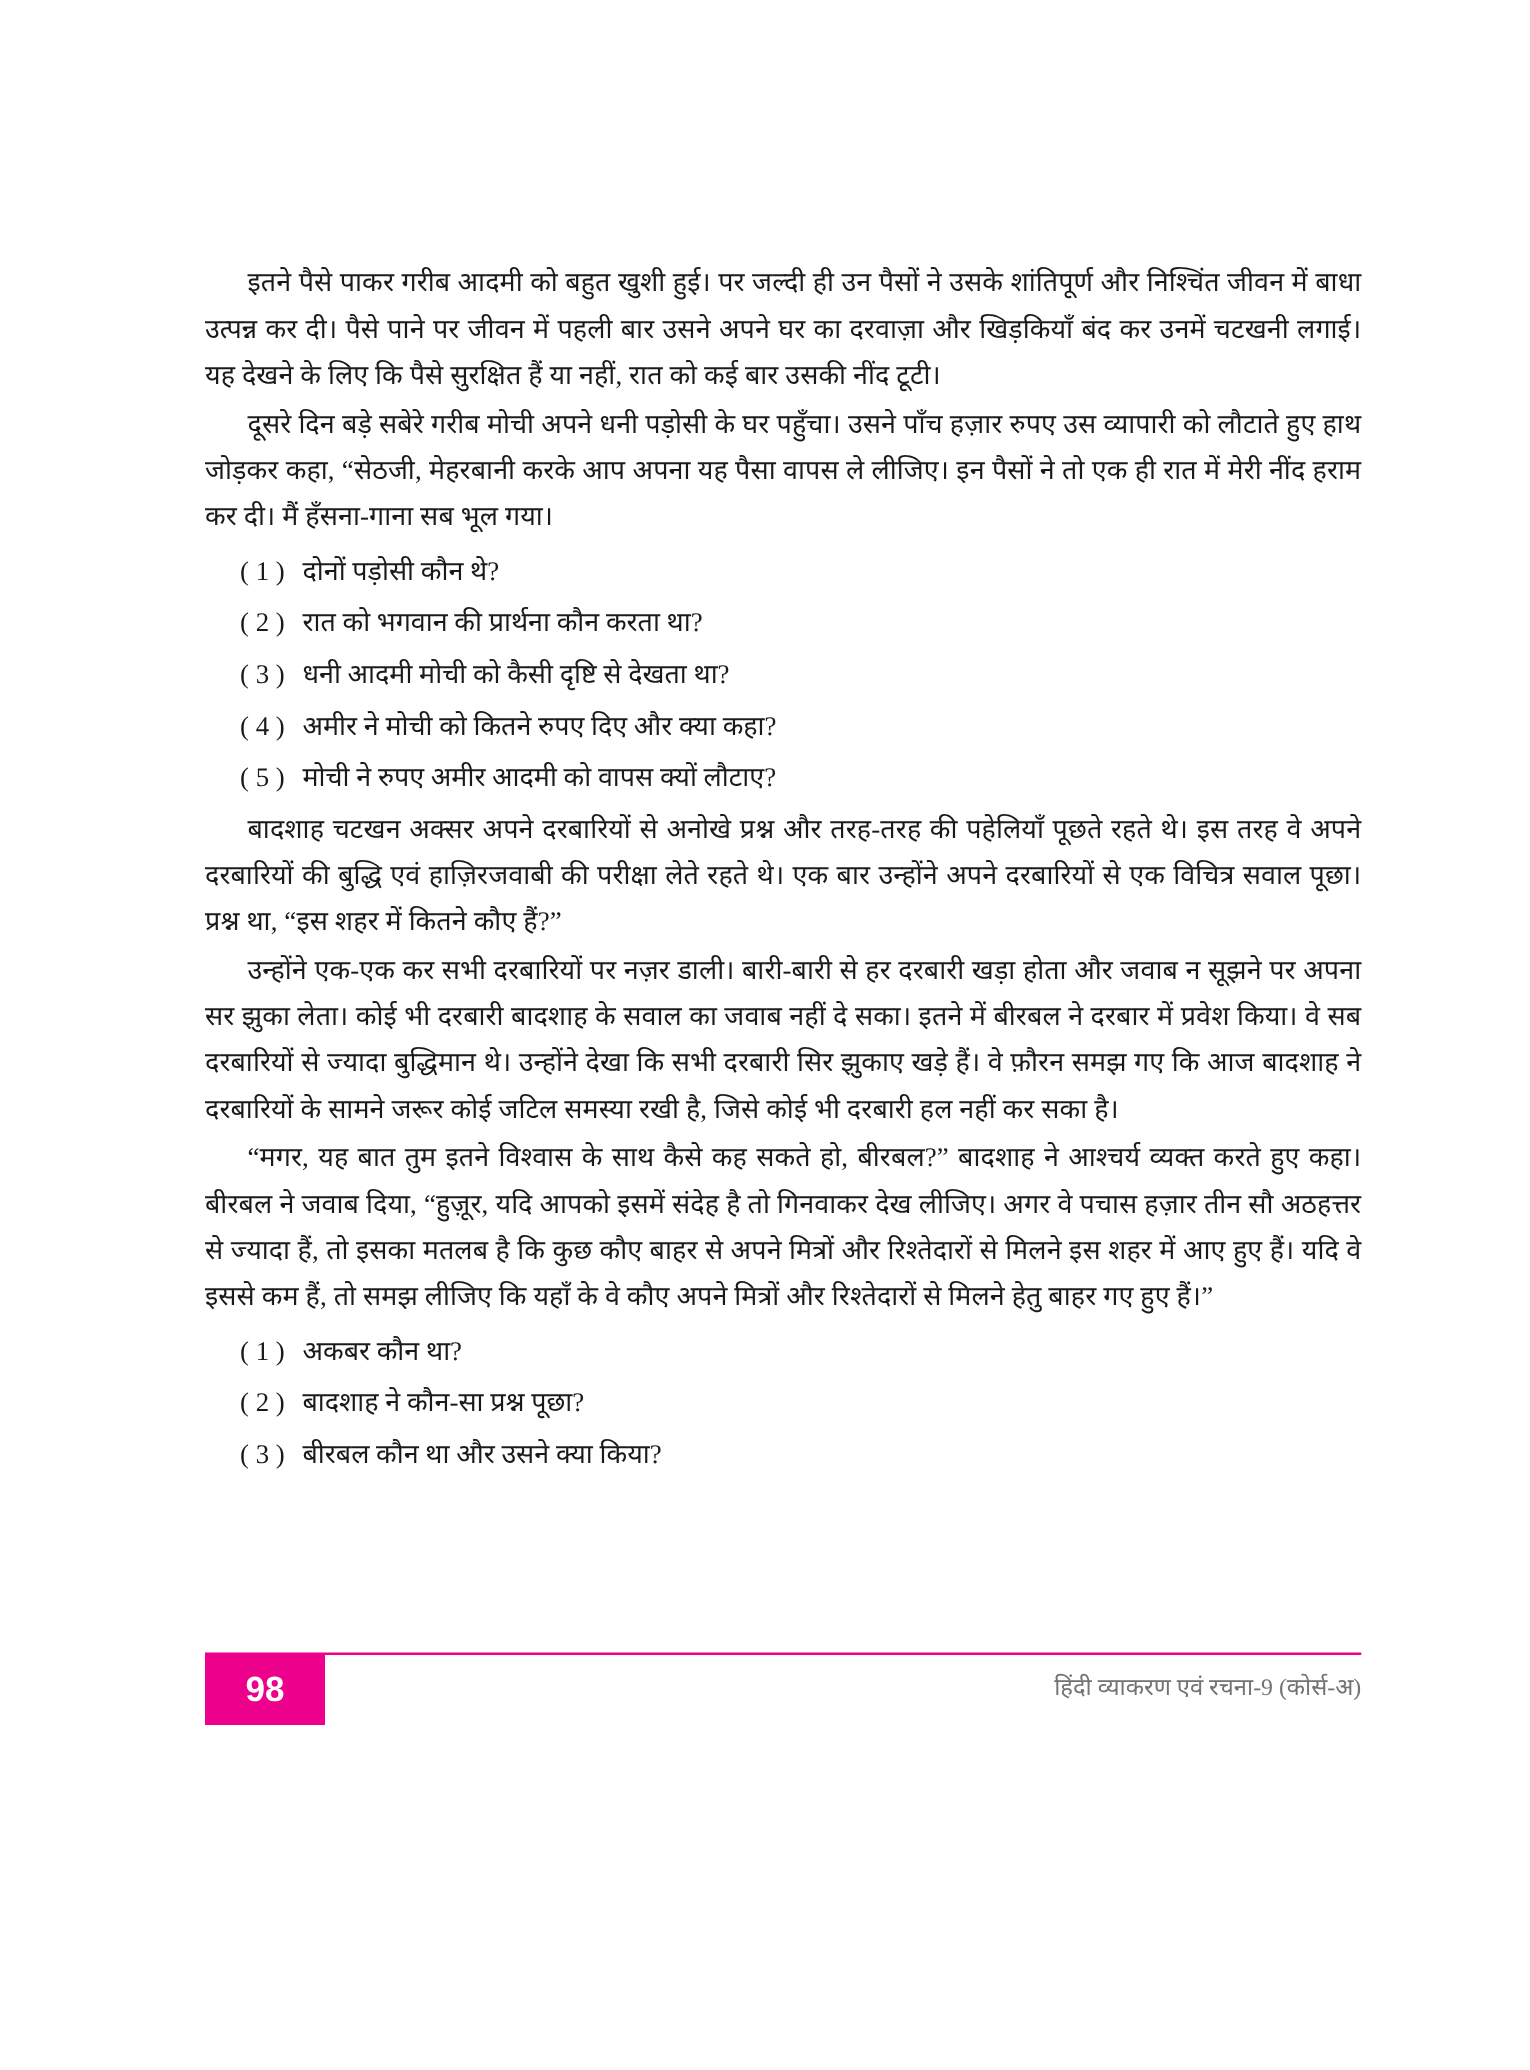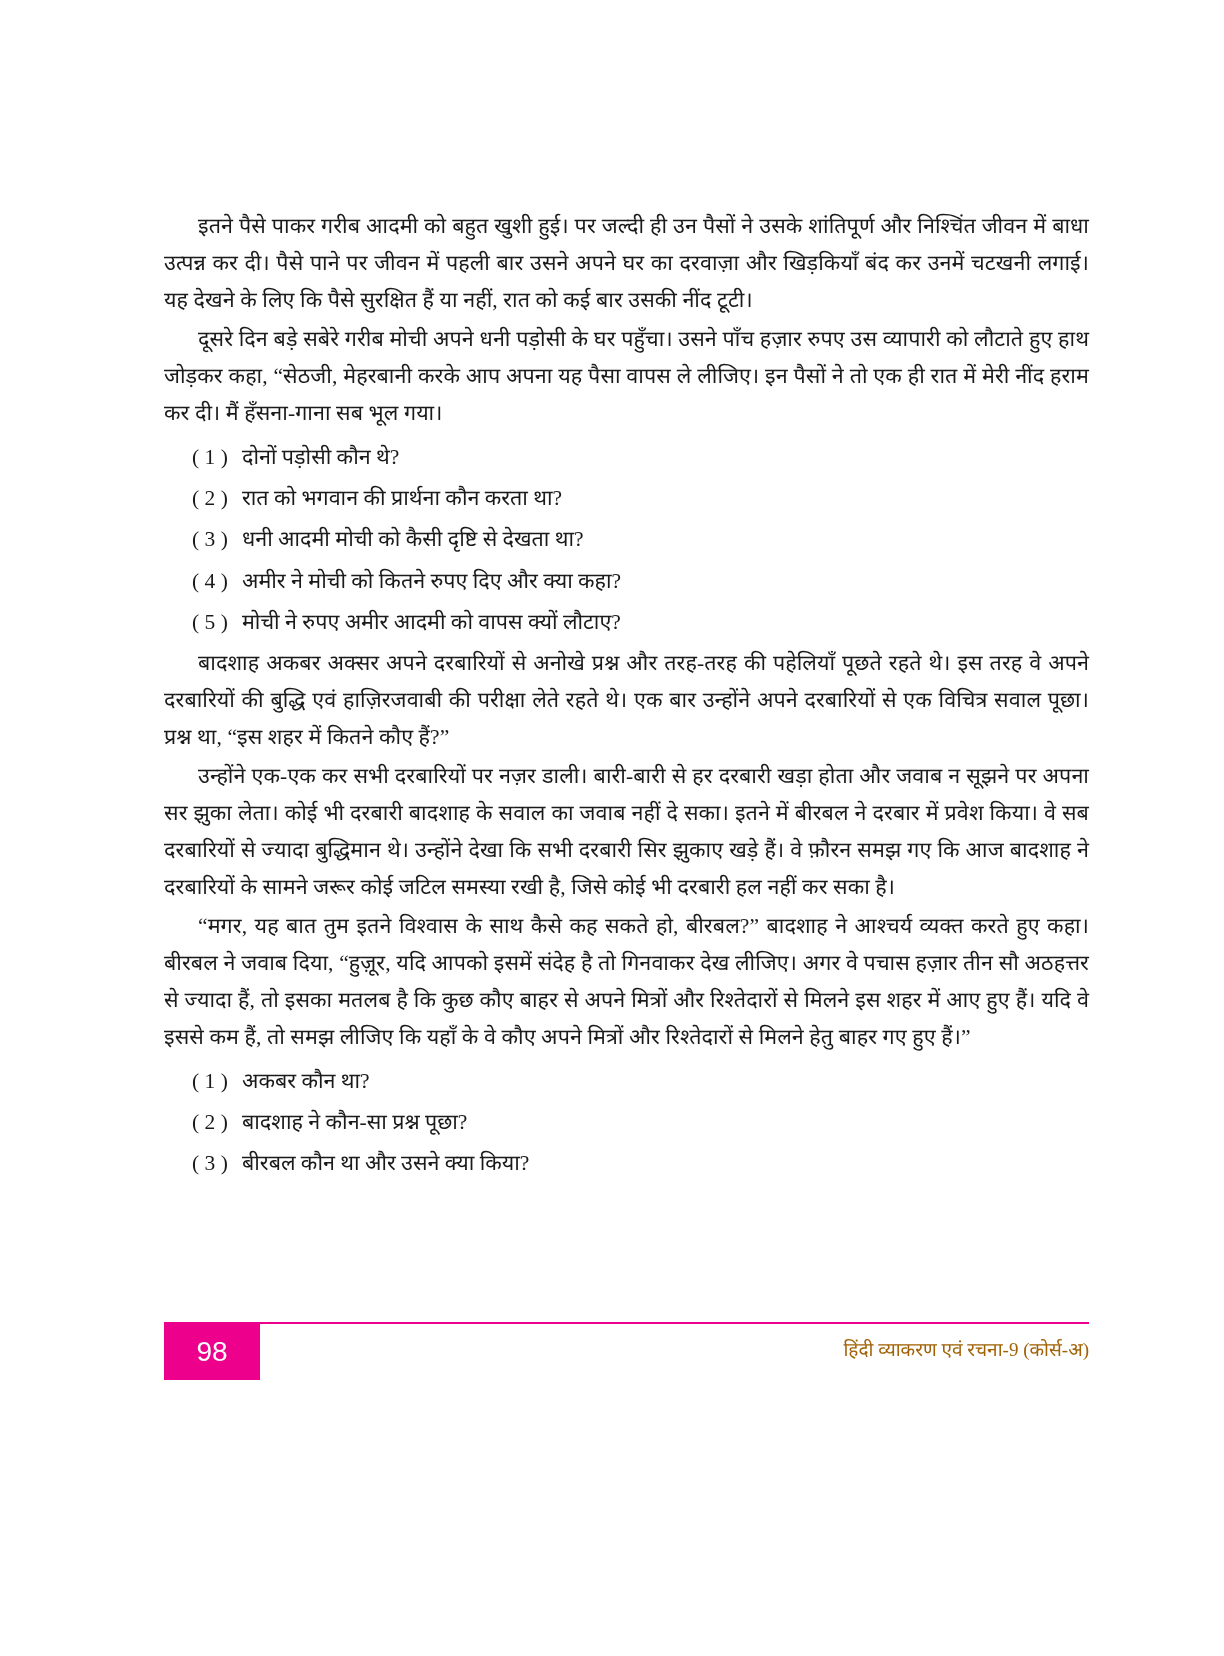--- a/index.html
+++ b/index.html
@@ -86,31 +86,31 @@
   .page-number-box {
     position: absolute;
     left: 152px;
     top: 2px;
     width: 96px;
     height: 56px;
     background: #ec008c;
     color: #ffffff;
     font-family: "Liberation Sans", sans-serif;
     font-size: 28px;
-    font-weight: normal;
+    font-weight: bold;
     display: flex;
     align-items: center;
     justify-content: center;
   }
   .footer-right {
     position: absolute;
     right: 147px;
     top: 14px;
     font-size: 19px;
-    color: #a16207;
+    color: #737373;
     white-space: nowrap;
   }
 </style>
 </head>
 <body>
 
 <div class="page">
 
   <div class="content">
 
@@ -134,21 +134,21 @@
         <span class="qnum">( 4 )</span>
         <span class="qtext">अमीर ने मोची को कितने रुपए दिए और क्या कहा?</span>
       </li>
       <li>
         <span class="qnum">( 5 )</span>
         <span class="qtext">मोची ने रुपए अमीर आदमी को वापस क्यों लौटाए?</span>
       </li>
     </ul>
 
 
-    <p class="para">बादशाह अकबर अक्सर अपने दरबारियों से अनोखे प्रश्न और तरह-तरह की पहेलियाँ पूछते रहते थे। इस तरह वे अपने दरबारियों की बुद्धि एवं हाज़िरजवाबी की परीक्षा लेते रहते थे। एक बार उन्होंने अपने दरबारियों से एक विचित्र सवाल पूछा। प्रश्न था, “इस शहर में कितने कौए हैं?”</p>
+    <p class="para">बादशाह चटखन अक्सर अपने दरबारियों से अनोखे प्रश्न और तरह-तरह की पहेलियाँ पूछते रहते थे। इस तरह वे अपने दरबारियों की बुद्धि एवं हाज़िरजवाबी की परीक्षा लेते रहते थे। एक बार उन्होंने अपने दरबारियों से एक विचित्र सवाल पूछा। प्रश्न था, “इस शहर में कितने कौए हैं?”</p>
     <p class="para">उन्होंने एक-एक कर सभी दरबारियों पर नज़र डाली। बारी-बारी से हर दरबारी खड़ा होता और जवाब न सूझने पर अपना सर झुका लेता। कोई भी दरबारी बादशाह के सवाल का जवाब नहीं दे सका। इतने में बीरबल ने दरबार में प्रवेश किया। वे सब दरबारियों से ज्यादा बुद्धिमान थे। उन्होंने देखा कि सभी दरबारी सिर झुकाए खड़े हैं। वे फ़ौरन समझ गए कि आज बादशाह ने दरबारियों के सामने जरूर कोई जटिल समस्या रखी है, जिसे कोई भी दरबारी हल नहीं कर सका है।</p>
     <p class="para">“मगर, यह बात तुम इतने विश्वास के साथ कैसे कह सकते हो, बीरबल?” बादशाह ने आश्चर्य व्यक्त करते हुए कहा। बीरबल ने जवाब दिया, “हुज़ूर, यदि आपको इसमें संदेह है तो गिनवाकर देख लीजिए। अगर वे पचास हज़ार तीन सौ अठहत्तर से ज्यादा हैं, तो इसका मतलब है कि कुछ कौए बाहर से अपने मित्रों और रिश्तेदारों से मिलने इस शहर में आए हुए हैं। यदि वे इससे कम हैं, तो समझ लीजिए कि यहाँ के वे कौए अपने मित्रों और रिश्तेदारों से मिलने हेतु बाहर गए हुए हैं।”</p>
 
     <ul class="qlist">
       <li>
         <span class="qnum">( 1 )</span>
         <span class="qtext">अकबर कौन था?</span>
       </li>
       <li>
         <span class="qnum">( 2 )</span>

